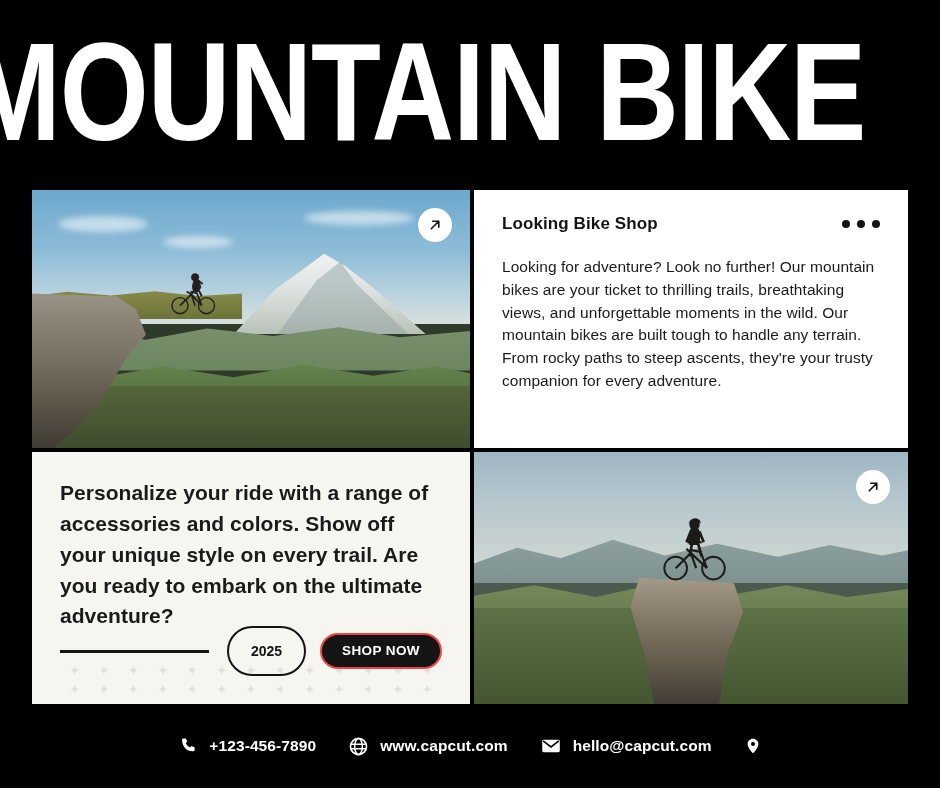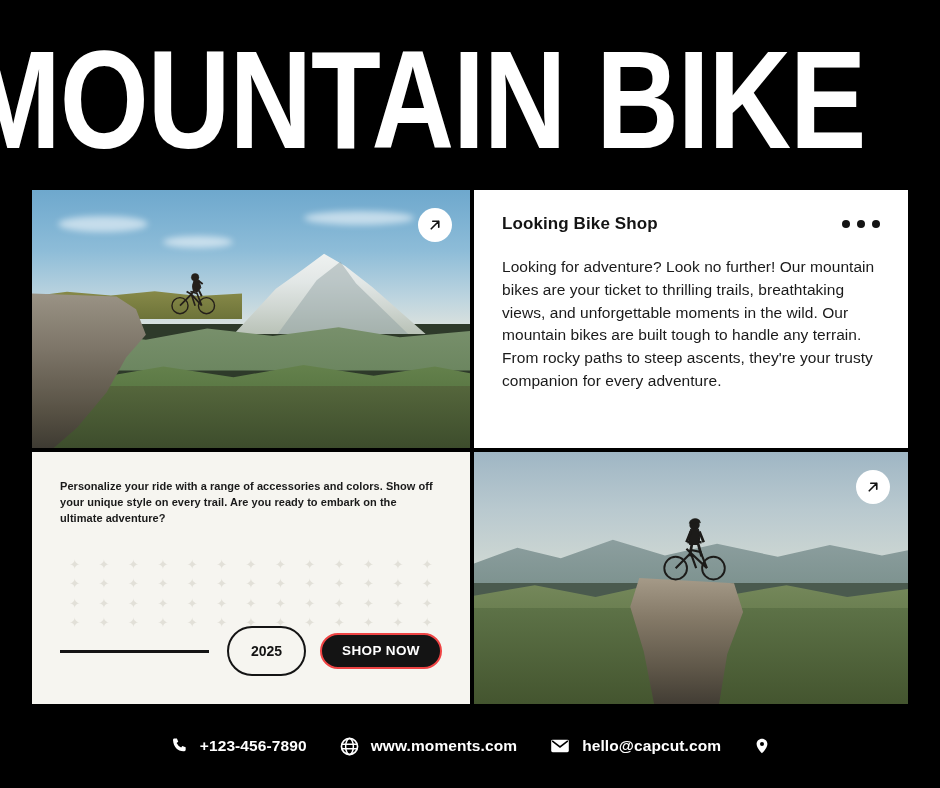--- a/index.html
+++ b/index.html
@@ -13,21 +13,21 @@
   .poster {
     position: relative;
     width: 940px;
     height: 788px;
     background: #000000;
   }
 
   
   .headline-wrap {
     position: absolute;
-    left: 0; top: 8px;
+    left: 0; top: 0;
     width: 830px;
     height: 185px;
     display: flex;
     align-items: center;
     justify-content: center;
   }
   .headline {
     color: #ffffff;
     font-family: "Liberation Sans", sans-serif;
     font-weight: bold;
@@ -101,21 +101,21 @@
   }
   .body-copy {
     margin-top: 22px;
     font-size: 15.5px;
     line-height: 1.47;
     font-weight: normal;
     color: #1a1a1a;
     letter-spacing: .05px;
   }
   .body-copy-2 {
-    font-size: 11px;
+    font-size: 21px;
     line-height: 1.47;
     font-weight: bold;
     color: #1a1a1a;
     letter-spacing: .05px;
   }
 
   
   .arrow-badge {
     position: absolute;
     width: 34px; height: 34px;
@@ -454,21 +454,21 @@
       </svg>
       <span>+123-456-7890</span>
     </div>
 
     <div class="finfo">
       <svg width="21" height="21" viewBox="0 0 24 24">
         <circle cx="12" cy="12" r="9.2" fill="none" stroke="#ffffff" stroke-width="1.9"></circle>
         <ellipse cx="12" cy="12" rx="4.4" ry="9.2" fill="none" stroke="#ffffff" stroke-width="1.7"></ellipse>
         <path d="M3 9.4h18M3 14.6h18" stroke="#ffffff" stroke-width="1.7" fill="none"></path>
       </svg>
-      <span>www.moments.com</span>
+      <span>www.capcut.com</span>
     </div>
 
     <div class="finfo">
       <svg width="22" height="22" viewBox="0 0 24 24">
         <rect x="2.4" y="5.2" width="19.2" height="13.6" rx="1.6" fill="#ffffff"></rect>
         <path d="M3.4 6.4 L12 13 L20.6 6.4" fill="none" stroke="#000000" stroke-width="1.7"></path>
       </svg>
       <span>hello@capcut.com</span>
     </div>
 

